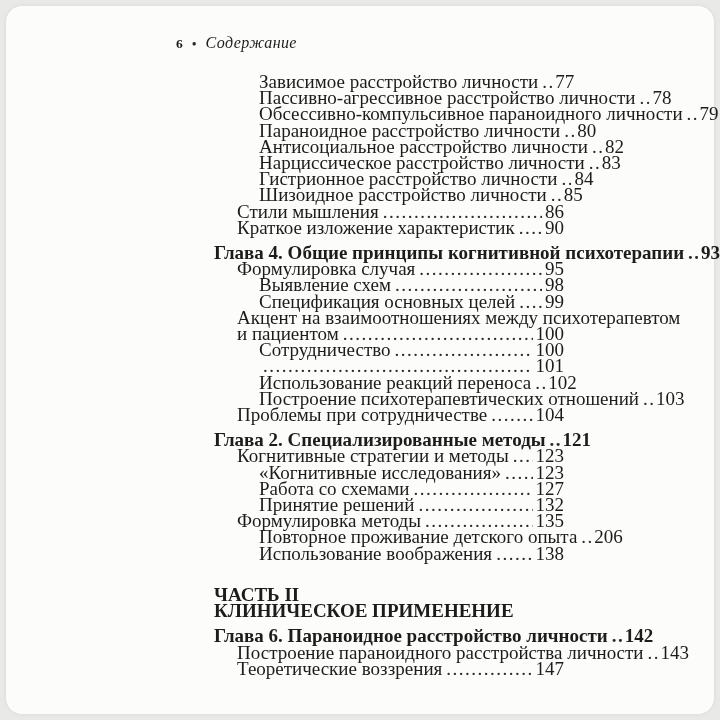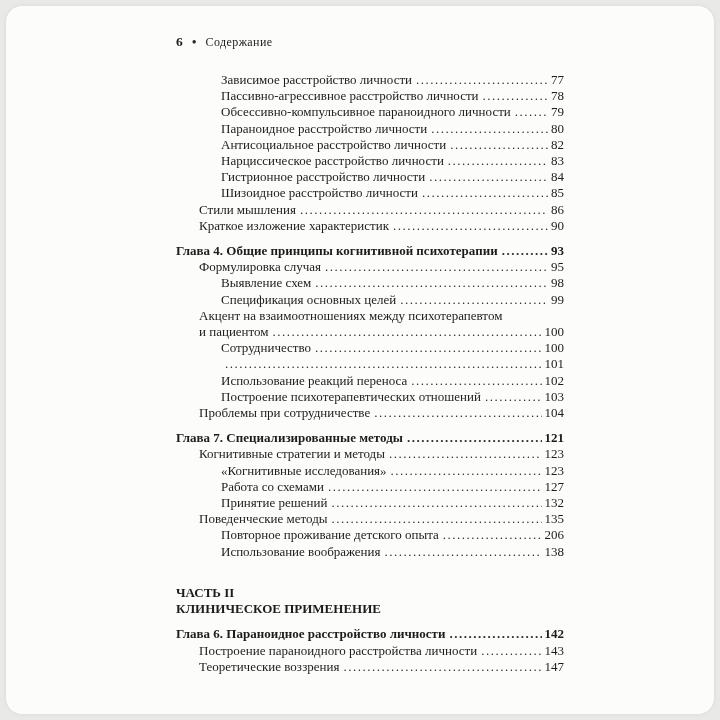--- a/index.html
+++ b/index.html
@@ -40,24 +40,26 @@
     font-size: 13.5px;
   }
   .running-head .bullet {
     font-size: 8px;
     position: relative;
     top: -2px;
     color: #2a2a2a;
   }
   .running-head .head-label {
     letter-spacing: 0.4px;
-    font-size: 12px;
+    font-size: 16px;
+    font-style: italic;
   }
   .toc-list {
-    font-size: 13px;
+    font-size: 19px;
+    margin-left: 38px;
   }
   .entry {
     display: flex;
     align-items: baseline;
     line-height: 16.2px;
     white-space: nowrap;
   }
   .entry .label {
     white-space: nowrap;
   }
@@ -190,21 +192,21 @@
           <span class="label">Построение психотерапевтических отношений</span>
           <span class="dots"></span>
           <span class="pagenum">103</span>
         </div>
         <div class="entry indent-1">
           <span class="label">Проблемы при сотрудничестве</span>
           <span class="dots"></span>
           <span class="pagenum">104</span>
         </div>
         <div class="entry indent-0 bold space-small">
-          <span class="label">Глава 7. Специализированные методы</span>
+          <span class="label">Глава 2. Специализированные методы</span>
           <span class="dots"></span>
           <span class="pagenum">121</span>
         </div>
         <div class="entry indent-1">
           <span class="label">Когнитивные стратегии и методы</span>
           <span class="dots"></span>
           <span class="pagenum">123</span>
         </div>
         <div class="entry indent-2">
           <span class="label">«Когнитивные исследования»</span>
@@ -215,21 +217,21 @@
           <span class="label">Работа со схемами</span>
           <span class="dots"></span>
           <span class="pagenum">127</span>
         </div>
         <div class="entry indent-2">
           <span class="label">Принятие решений</span>
           <span class="dots"></span>
           <span class="pagenum">132</span>
         </div>
         <div class="entry indent-1">
-          <span class="label">Поведенческие методы</span>
+          <span class="label">Формулировка методы</span>
           <span class="dots"></span>
           <span class="pagenum">135</span>
         </div>
         <div class="entry indent-2">
           <span class="label">Повторное проживание детского опыта</span>
           <span class="dots"></span>
           <span class="pagenum">206</span>
         </div>
         <div class="entry indent-2">
           <span class="label">Использование воображения</span>

